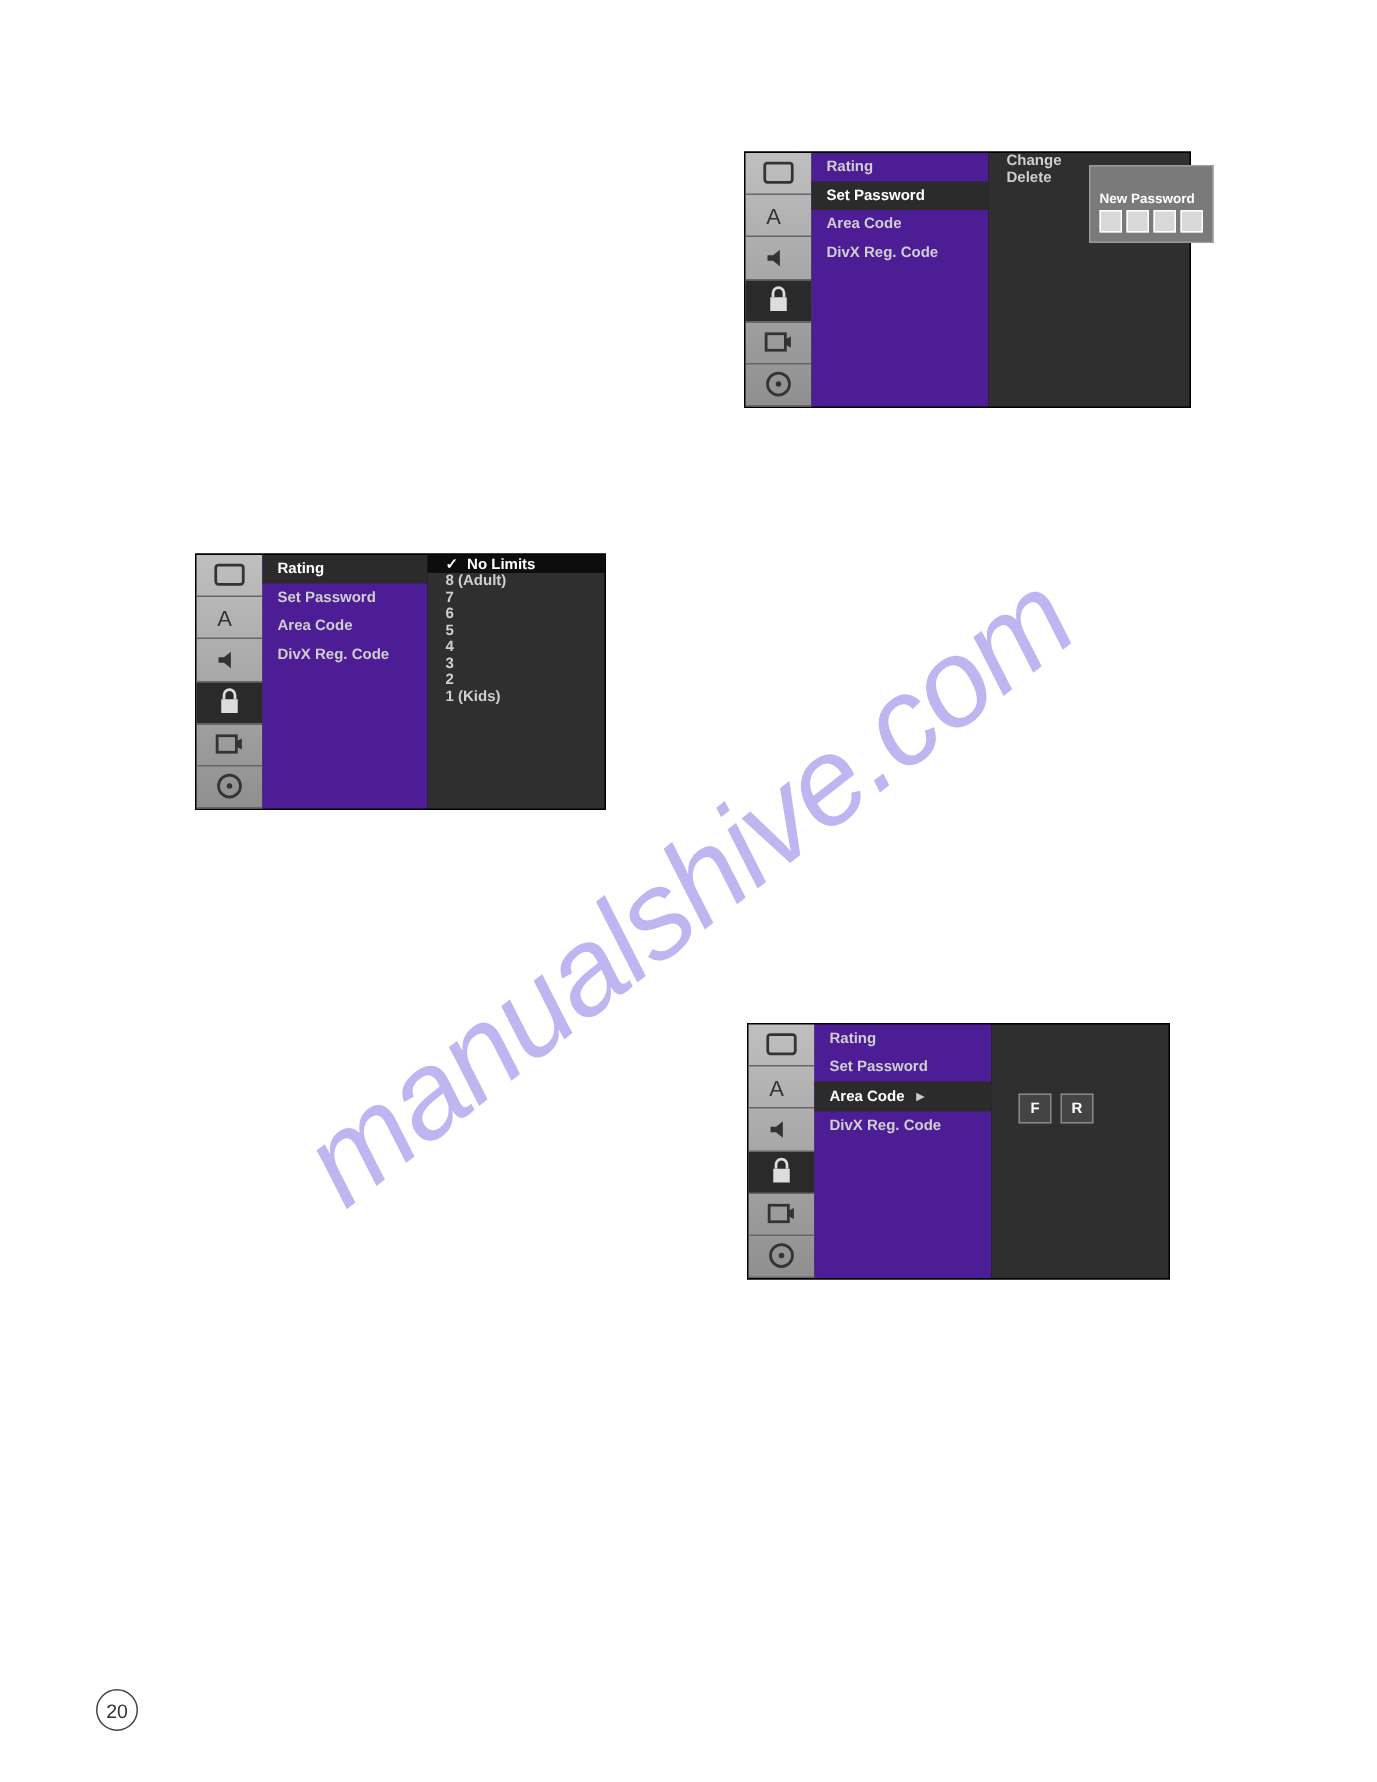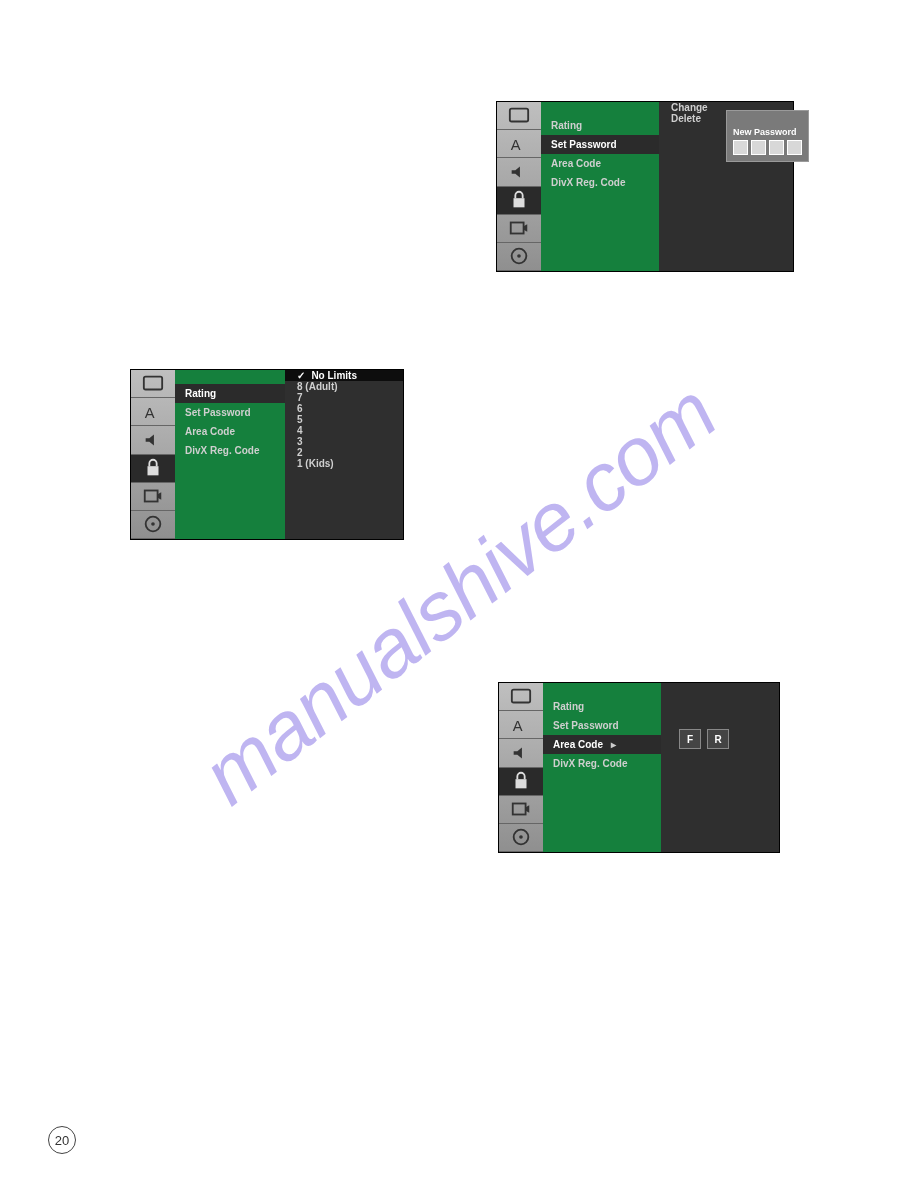--- a/index.html
+++ b/index.html
@@ -5,35 +5,35 @@
 html,body{margin:0;padding:0;background:#fff;font-family:Arial,Helvetica,sans-serif}
 .page{position:relative;width:918px;height:1188px;margin:0 auto;background:#fff}
 .wm{position:absolute;left:50%;top:50%;transform:translate(-50%,-50%) rotate(-38deg);font-size:82px;color:rgba(138,120,230,.55);font-style:italic;font-weight:400;pointer-events:none;user-select:none;letter-spacing:-1px}
 
 
 .shot{position:absolute;background:#000;border:1px solid #000;display:flex}
 .sidebar{width:44px;background:linear-gradient(#bfbfbf,#8f8f8f);display:flex;flex-direction:column}
 .sidebar .ico{flex:1;display:flex;align-items:center;justify-content:center;border-bottom:1px solid #666;color:#333}
 .sidebar .ico.sel{background:#2a2a2a;color:#ddd}
 .sidebar svg{width:22px;height:22px}
-.midcol{background:#15803d;color:#cfcfcf;font-size:10px;font-weight:bold;padding:14px 0;width:140px}
+.midcol{background:#4c1d95;color:#cfcfcf;font-size:10px;font-weight:bold;padding:0 0;width:140px}
 .mrow{padding:4px 10px;white-space:nowrap}
 .mrow.sel{background:#2b2b2b;color:#fff}
 .rcol{flex:1;background:#2f2f2f;color:#cfcfcf;font-size:10px;font-weight:bold;position:relative}
 .rrow{padding:0 12px;white-space:nowrap}
 .rrow.sel{background:#0d0d0d;color:#fff}
 .check::before{content:"✓";margin-right:6px}
 .triangle::after{content:"▸";margin-left:8px;color:#ccc}
 .popup{position:absolute;right:-16px;top:8px;background:#7a7a7a;border:1px solid #9a9a9a;padding:16px 6px 6px 6px;color:#fff;font-size:9px}
 .popup .boxes{display:flex;gap:3px;margin-top:3px}
 .popup .boxes span{width:13px;height:13px;background:#d8d8d8;border:1px solid #fff}
 .codebox{position:absolute;right:50px;top:46px;display:flex;gap:6px}
 .codebox span{width:20px;height:18px;background:#444;border:1px solid #888;color:#fff;font-size:10px;display:flex;align-items:center;justify-content:center}
 
-.pnum{position:absolute;left:48px;bottom:34px;font-size:14px;color:#333}
+.pnum{position:absolute;left:64px;bottom:34px;font-size:14px;color:#333}
 .pnum .circ{display:inline-flex;width:26px;height:26px;border:1.5px solid #444;border-radius:50%;align-items:center;justify-content:center;font-size:13px}
 </style>
 </head>
 <body>
 
 <div class="page">
 
   <div class="wm">manualshive.com</div>
 
   <div class="shot" style="left:496px;top:101px;width:296px;height:169px">

